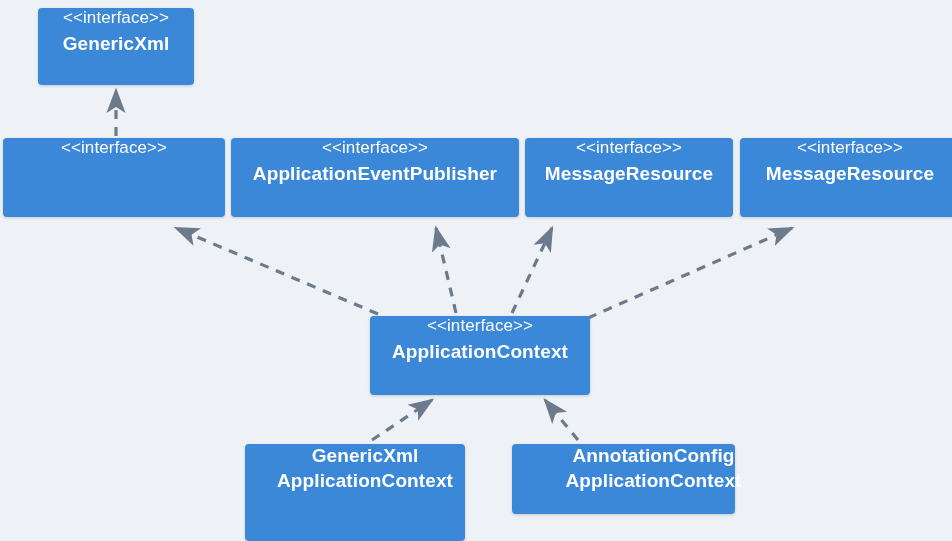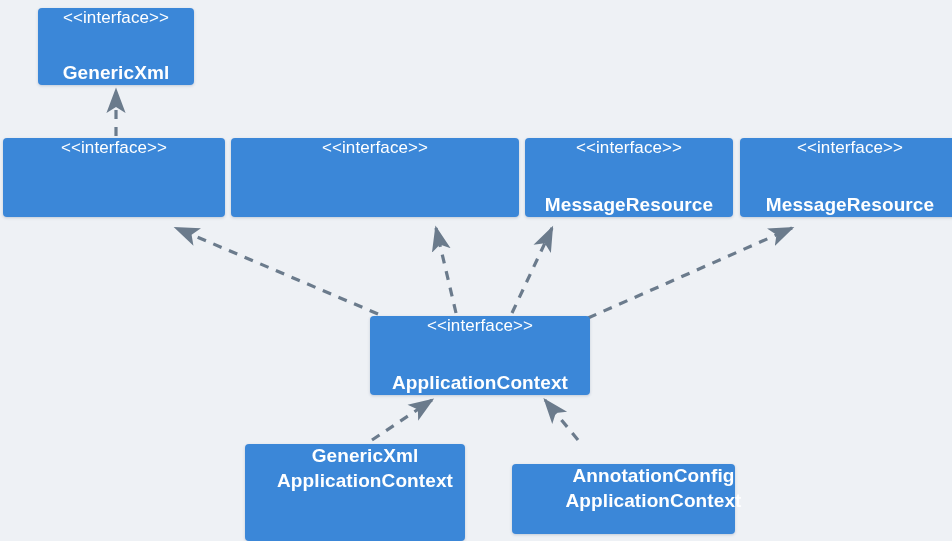--- a/index.html
+++ b/index.html
@@ -30,21 +30,21 @@
   }
   .uml-node {
     position: absolute;
     box-sizing: border-box;
     background: #3b87d8;
     border-radius: 4px;
     box-shadow: 0 1px 3px rgba(40, 70, 110, 0.22);
     display: flex;
     flex-direction: column;
     align-items: center;
-    justify-content: space-between;
+    justify-content: flex-start;
     text-align: center;
     color: #ffffff;
     z-index: 2;
   }
   .stereotype {
     font-size: 17px;
     font-weight: 400;
     line-height: 1.2;
     letter-spacing: 0.1px;
     margin-bottom: 4px;
@@ -103,20 +103,21 @@
     <div class="stereotype">&lt;&lt;interface&gt;&gt;</div>
     <div class="node-name">GenericXml</div>
   </div>
 
   <div class="uml-node" style="left:3px; top:138px; width:222px; height:79px;">
     <div class="stereotype">&lt;&lt;interface&gt;&gt;</div>
   </div>
 
   <div class="uml-node" style="left:231px; top:138px; width:288px; height:79px;">
     <div class="stereotype">&lt;&lt;interface&gt;&gt;</div>
+    <div class="node-name">ApplicationEventPublisher</div>
   </div>
 
   <div class="uml-node" style="left:525px; top:138px; width:208px; height:79px;">
     <div class="stereotype">&lt;&lt;interface&gt;&gt;</div>
     <div class="node-name">MessageResource</div>
   </div>
 
   <div class="uml-node" style="left:740px; top:138px; width:220px; height:79px;">
     <div class="stereotype">&lt;&lt;interface&gt;&gt;</div>
     <div class="node-name">MessageResource</div>
@@ -125,18 +126,18 @@
   <div class="uml-node" style="left:370px; top:316px; width:220px; height:79px;">
     <div class="stereotype">&lt;&lt;interface&gt;&gt;</div>
     <div class="node-name">ApplicationContext</div>
   </div>
 
   <div class="uml-node concrete" style="left:245px; top:444px; width:220px; height:97px;">
     <div class="node-name two-line">GenericXml
 ApplicationContext</div>
   </div>
 
-  <div class="uml-node concrete" style="left:512px; top:464px; width:223px; height:70px;padding-left:40px;">
+  <div class="uml-node concrete" style="left:512px; top:444px; width:223px; height:70px;padding-left:40px;">
     <div class="node-name two-line">AnnotationConfig
 ApplicationContext</div>
   </div>
 
 </div>
 
 </body></html>

